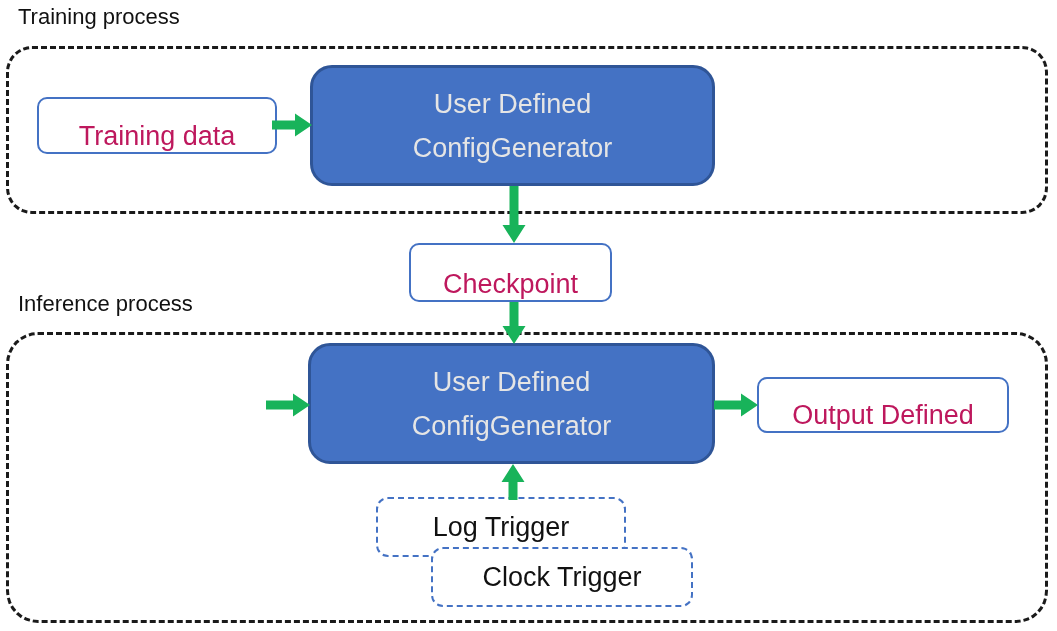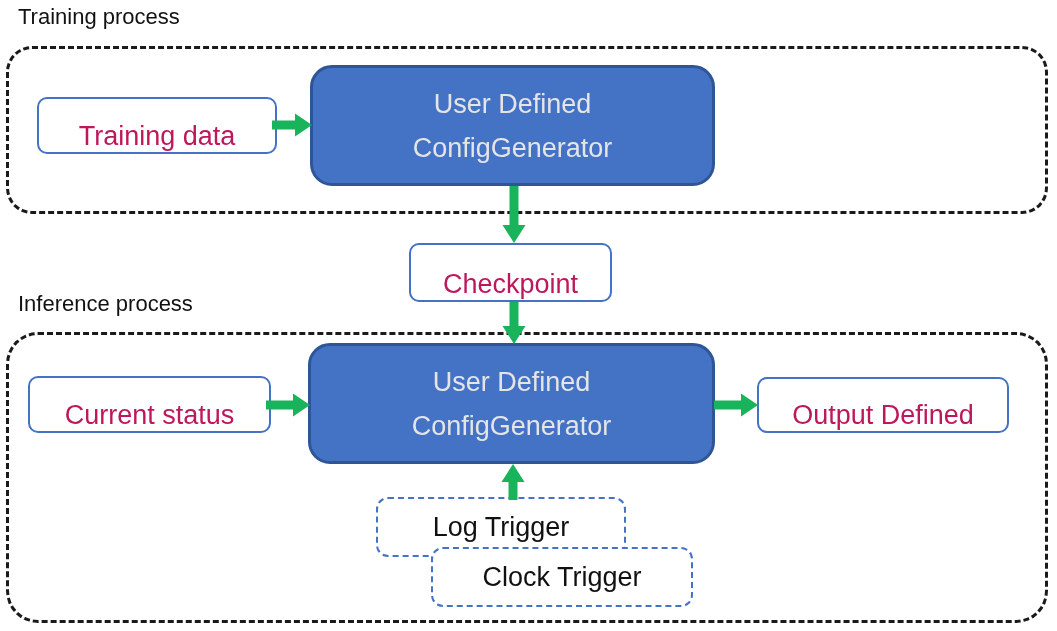--- a/index.html
+++ b/index.html
@@ -105,23 +105,20 @@
   </div>
 
   <div class="node white-node" id="checkpoint-box">
     <span>Checkpoint</span>
   </div>
 
   <div class="section-label" id="inference-label">Inference process</div>
 
   <div class="process-container" id="inference-container"></div>
 
-  <div class="node white-node" id="current-status-box">
-    <span>Current status</span>
-  </div>
 
   <div class="node blue-node" id="inference-generator">
     <div>User Defined</div>
     <div>ConfigGenerator</div>
   </div>
 
   <div class="node white-node" id="output-config-box">
     <span>Output Defined</span>
   </div>
 

